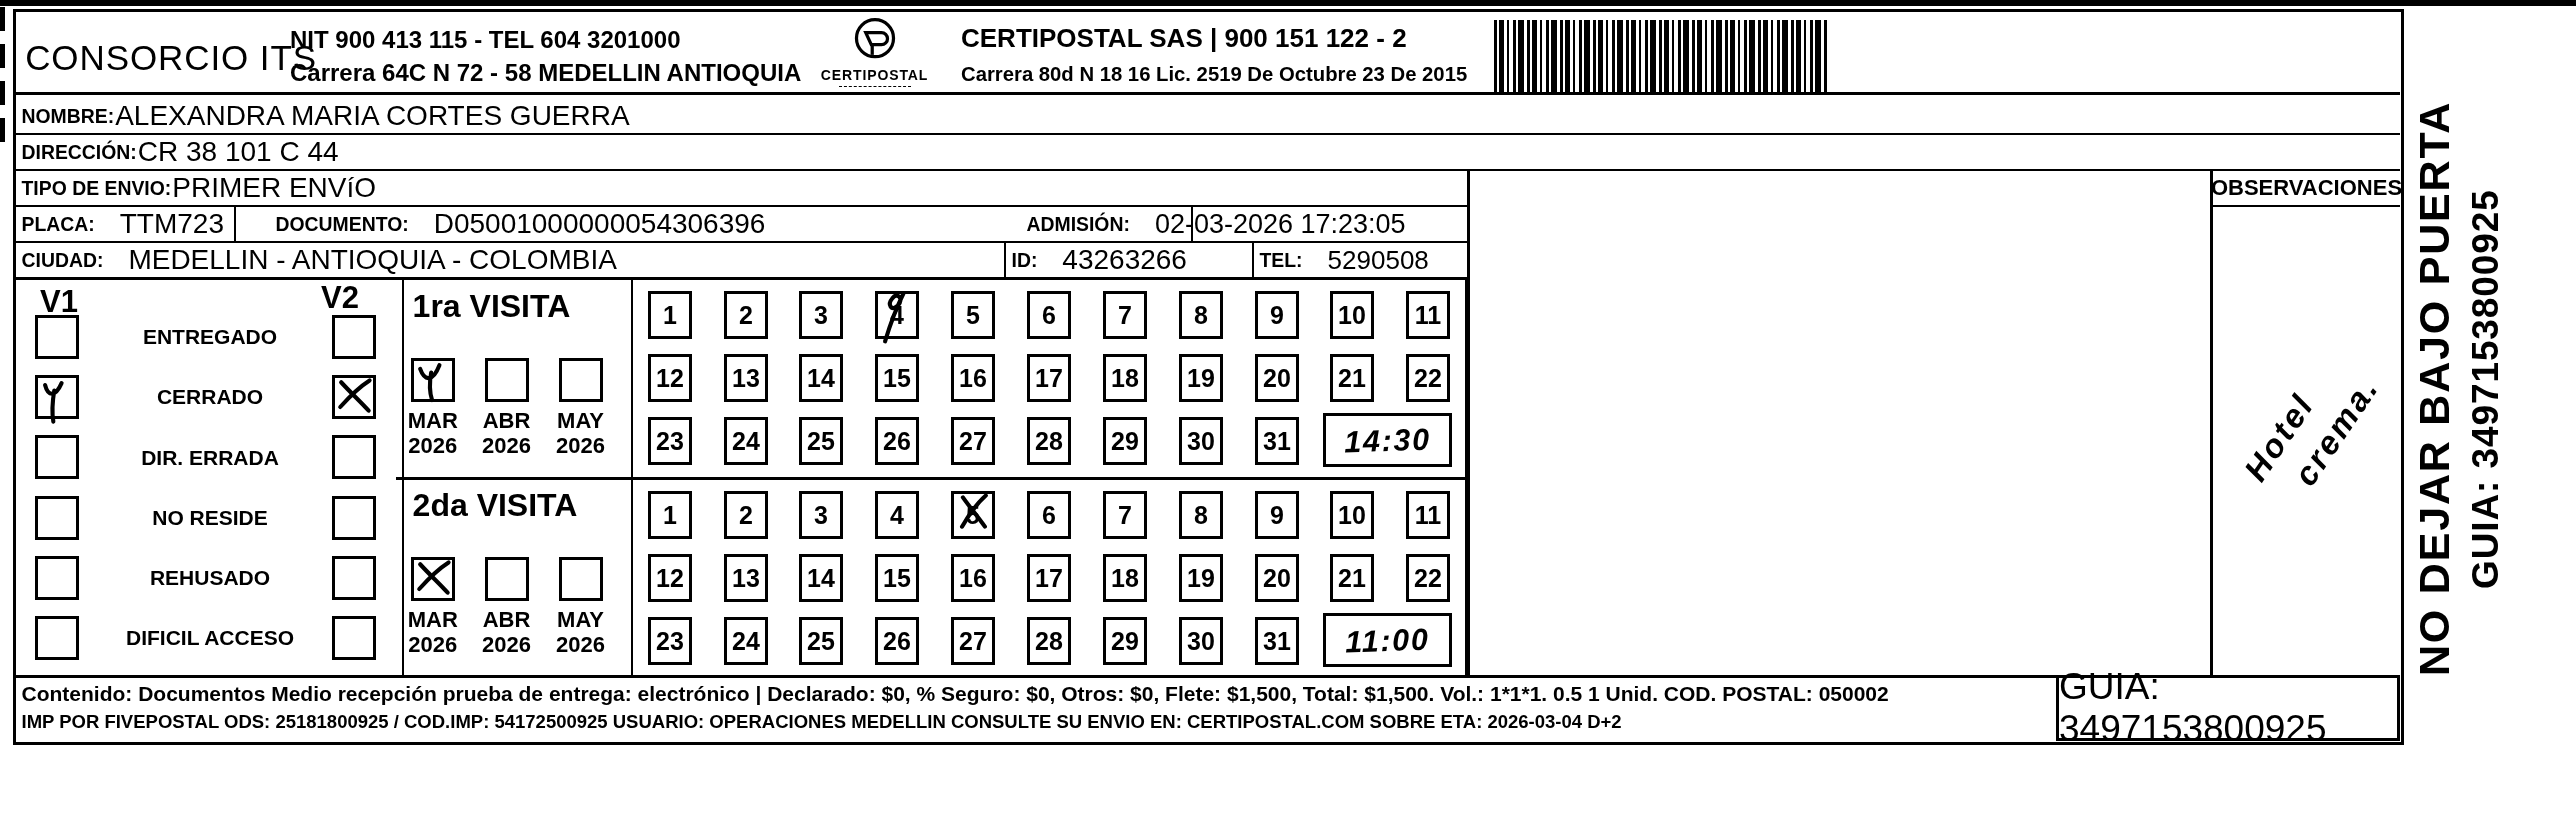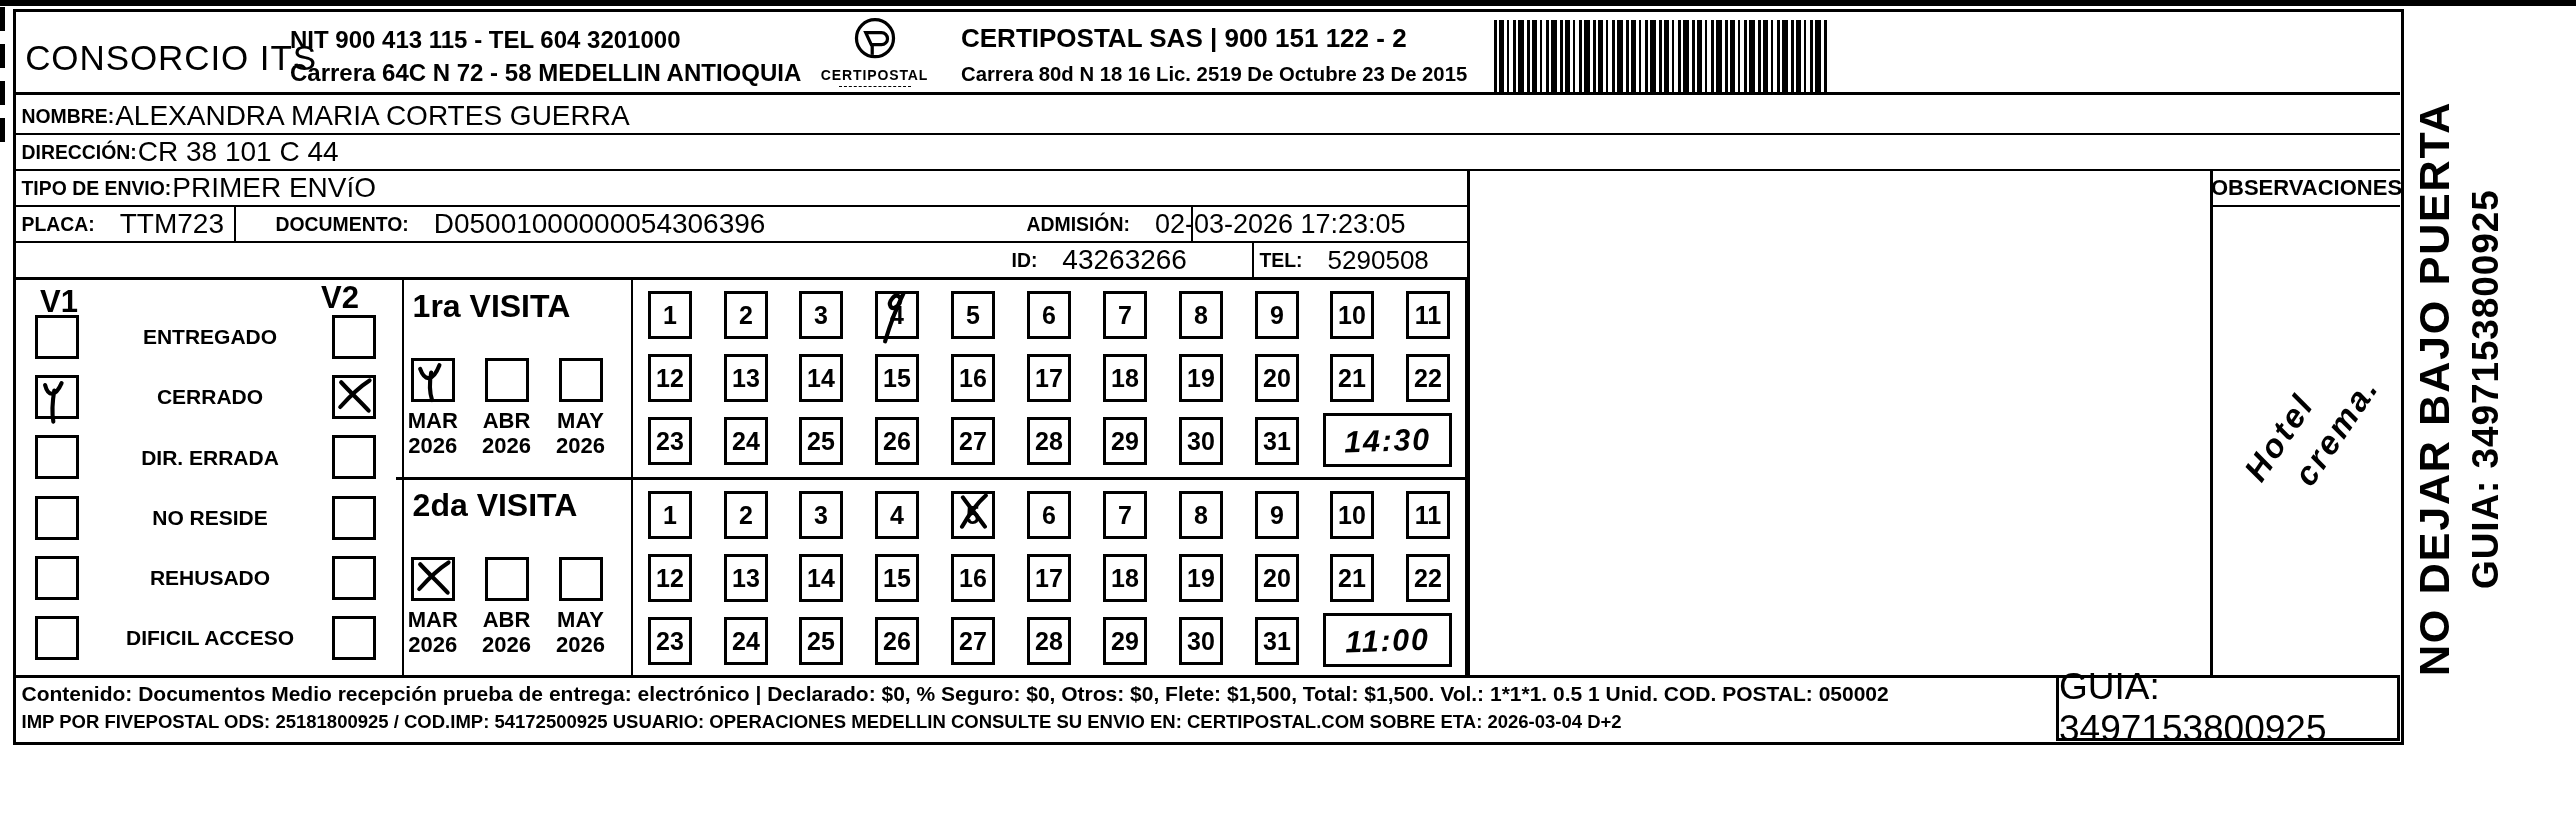--- a/index.html
+++ b/index.html
@@ -120,20 +120,24 @@
         <span class="lab">DOCUMENTO:</span>
         <span class="val">D05001000000054306396</span>
       </div>
       <div class="cell" style="left:1005px;width:447px;">
         <span class="lab">ADMISIÓN:</span>
         <span class="val" style="font-size:27px;">02-03-2026 17:23:05</span>
       </div>
     </div>
 
     <div class="abs" style="left:0;top:231px;width:1451px;height:37px;border-bottom:3.7px solid #000;">
+      <div class="cell" style="left:0;width:990px;border-right:2.8px solid #000;">
+        <span class="lab">CIUDAD:</span>
+        <span class="val">MEDELLIN - ANTIOQUIA - COLOMBIA</span>
+      </div>
       <div class="cell" style="left:990px;width:248px;border-right:2.8px solid #000;">
         <span class="lab">ID:</span>
         <span class="val">43263266</span>
       </div>
       <div class="cell" style="left:1238px;width:214px;">
         <span class="lab">TEL:</span>
         <span class="val" style="font-size:26px;">5290508</span>
       </div>
     </div>
 

